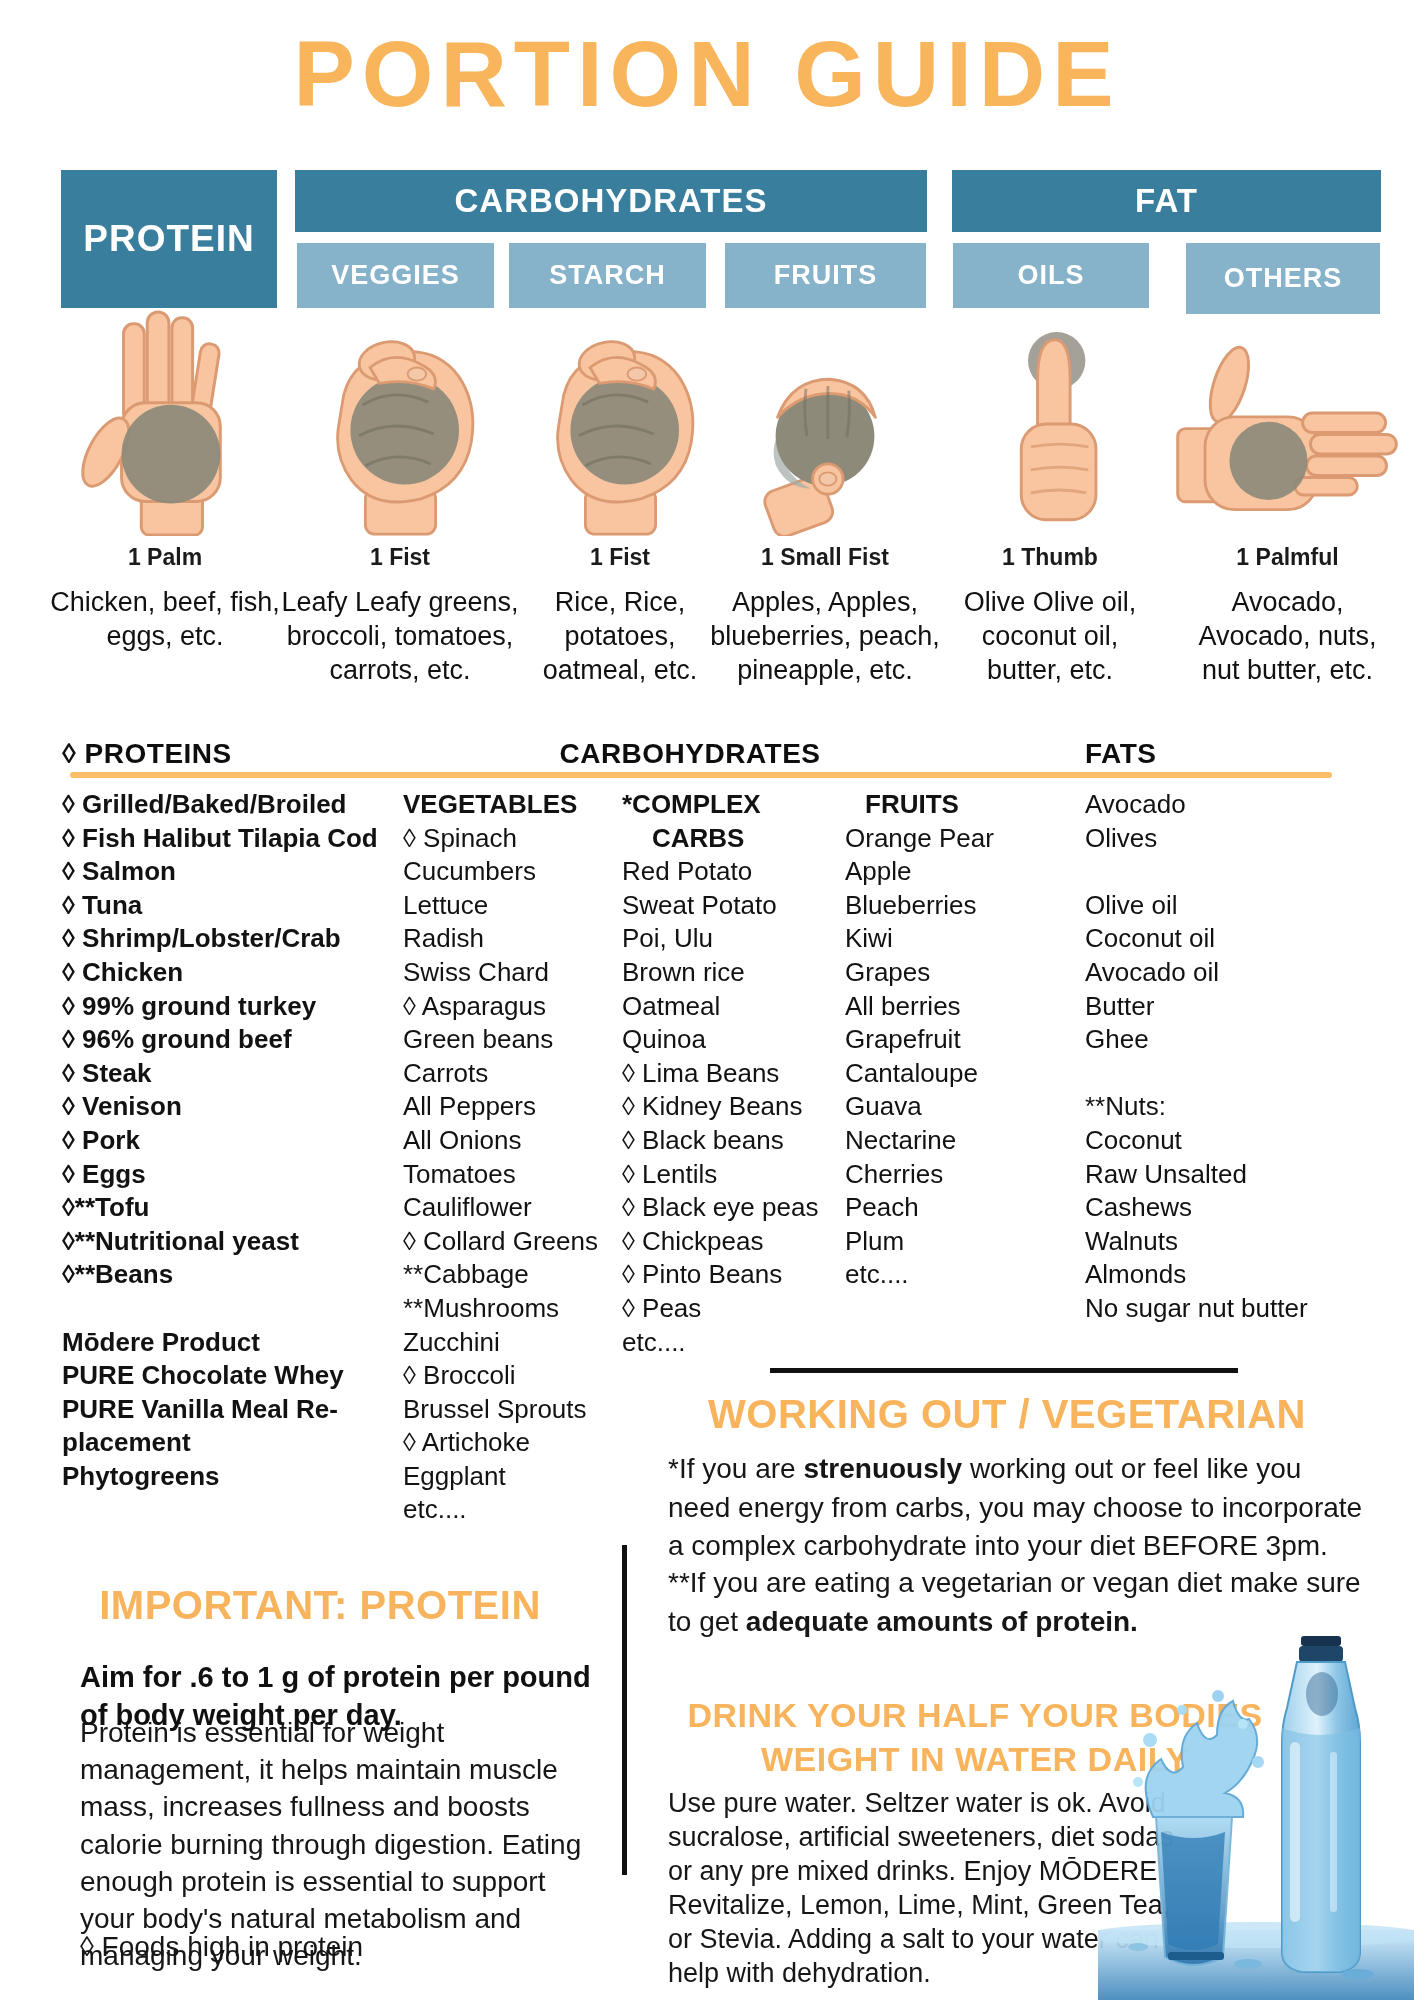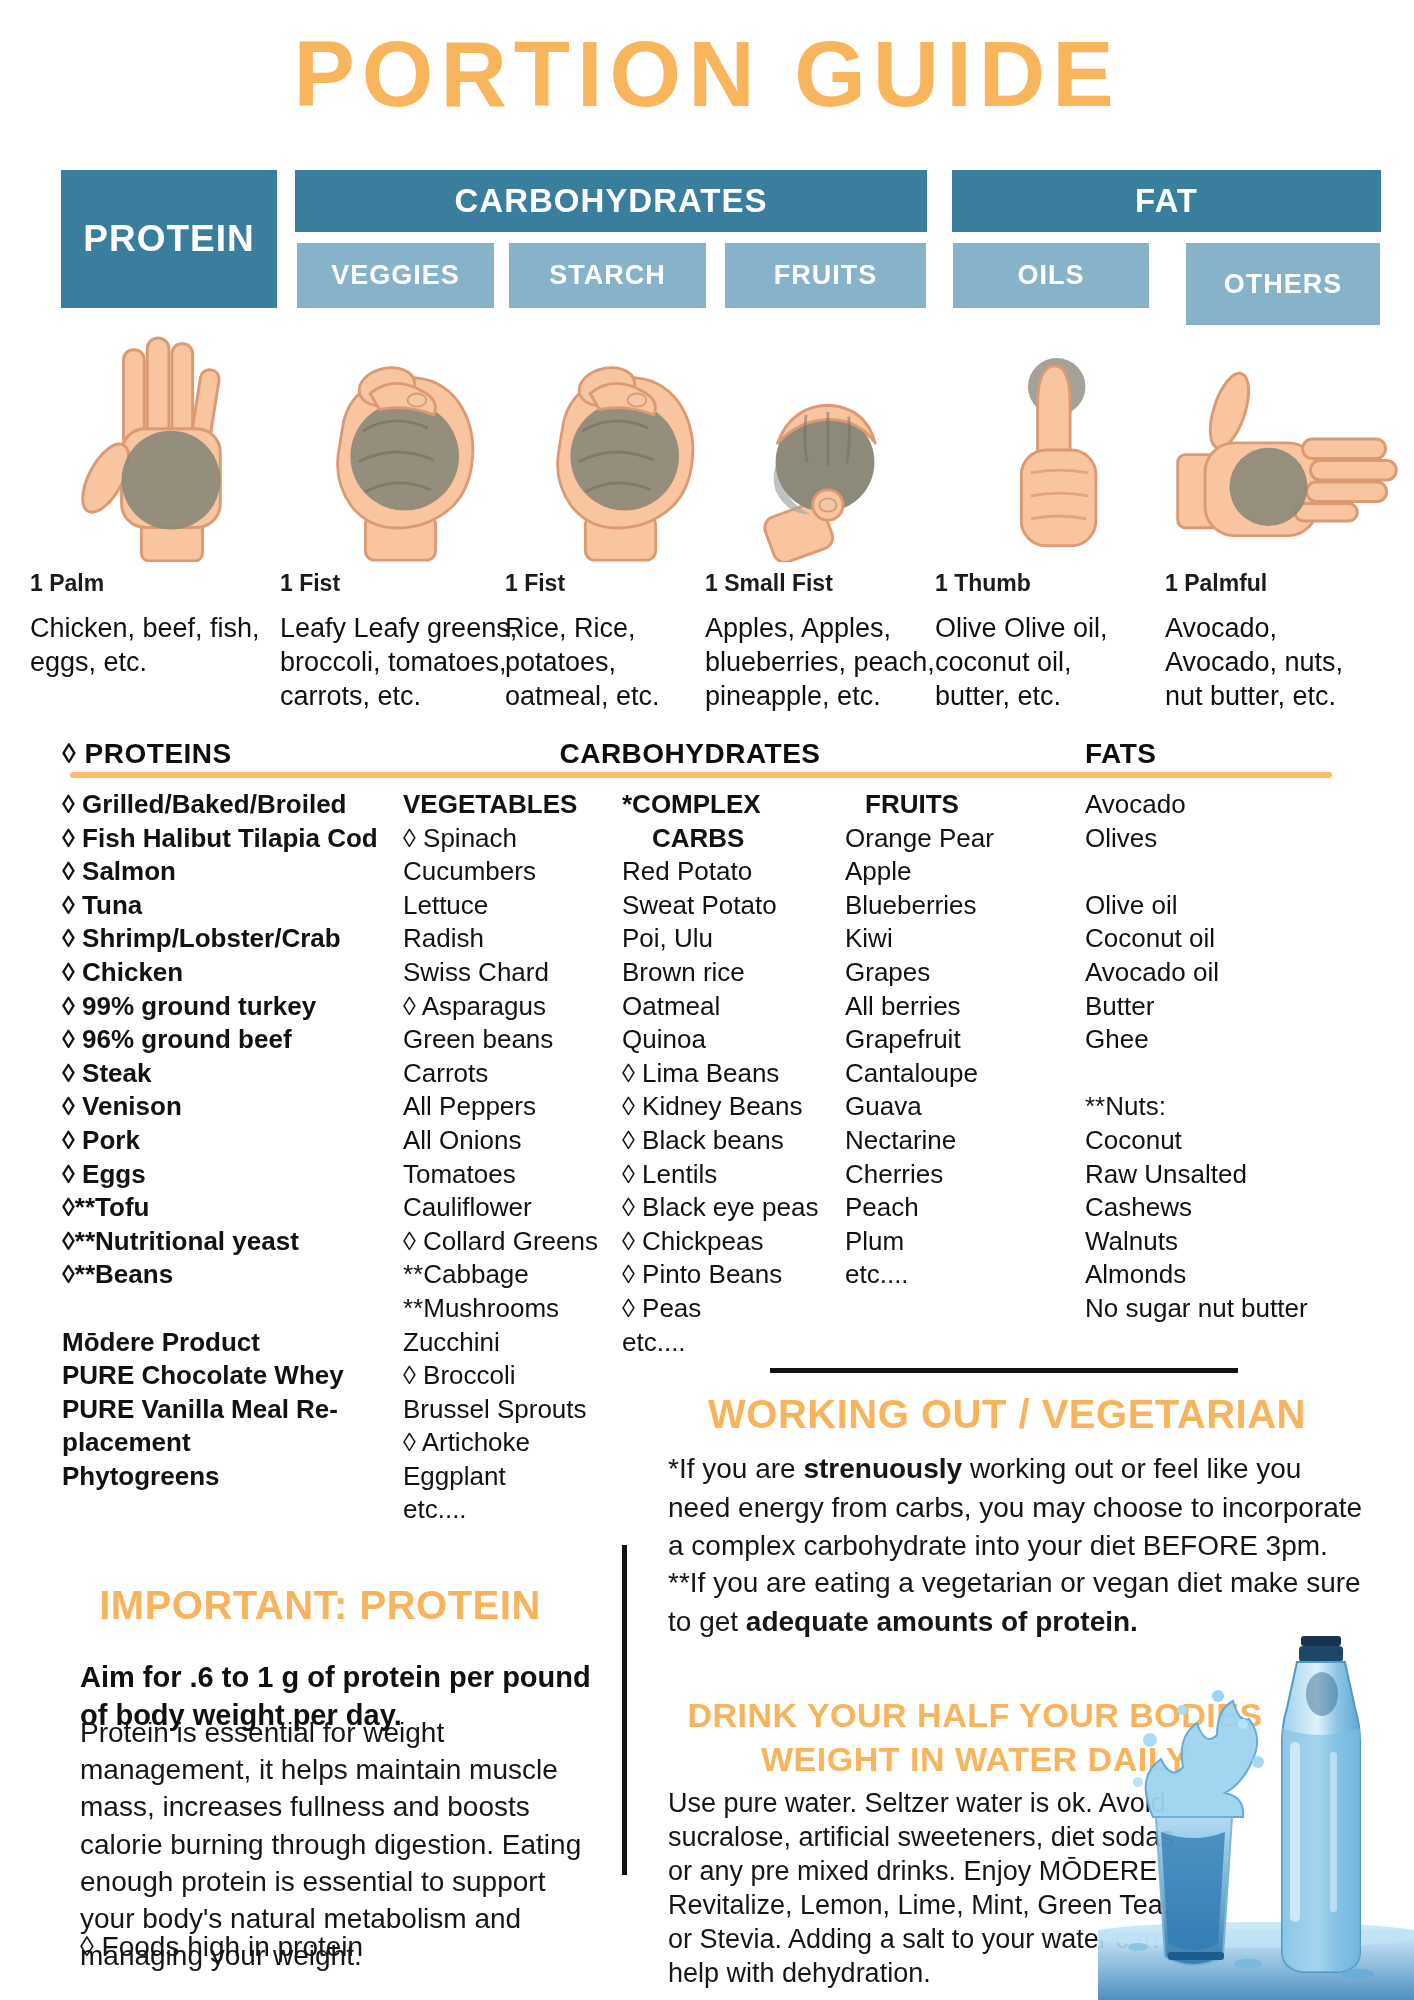--- a/index.html
+++ b/index.html
@@ -11,21 +11,21 @@
 
   
   .main-title{left:0;top:22px;width:1414px;text-align:center;
     font-size:92px;font-weight:800;letter-spacing:7px;color:#F8B55C;}
 
   
   .boxDark{background:#3A7E9D;color:#fff;font-weight:700;display:flex;align-items:center;justify-content:center;letter-spacing:1px;}
   .boxLight{background:#86B3C9;color:#fff;font-weight:700;display:flex;align-items:center;justify-content:center;letter-spacing:1px;}
 
   
-  .pcol{position:absolute;top:324px;height:400px;}
+  .pcol{position:absolute;top:298px;height:400px;text-align:center;}
   .hand{height:238px;display:flex;align-items:flex-end;justify-content:center;}
   .measure{margin-top:8px;font-size:23px;font-weight:700;color:#1b1b1b;}
   .examples{margin-top:14px;font-size:27px;line-height:1.26;color:#111;}
 
   
   .listHead{font-size:28px;font-weight:700;color:#0e0e0e;letter-spacing:.5px;}
   .rule{background:#FBBD67;border-radius:3px;}
   .col{position:absolute;top:788px;font-size:26px;line-height:33.6px;color:#121212;}
   .colTitle{font-weight:700;}
   .li-item{min-height:33.6px;}
@@ -45,21 +45,21 @@
 
   <div class="abs main-title">PORTION GUIDE</div>
 
   <div class="abs boxDark" style="left:61px;top:170px;width:216px;height:138px;font-size:37px;">PROTEIN</div>
   <div class="abs boxDark" style="left:295px;top:170px;width:632px;height:62px;font-size:33px;">CARBOHYDRATES</div>
   <div class="abs boxDark" style="left:952px;top:170px;width:429px;height:62px;font-size:33px;text-align:right;">FAT</div>
   <div class="abs boxLight" style="left:297px;top:243px;width:197px;height:65px;font-size:27px;">VEGGIES</div>
   <div class="abs boxLight" style="left:509px;top:243px;width:197px;height:65px;font-size:27px;">STARCH</div>
   <div class="abs boxLight" style="left:725px;top:243px;width:201px;height:65px;font-size:27px;">FRUITS</div>
   <div class="abs boxLight" style="left:953px;top:243px;width:196px;height:65px;font-size:27px;">OILS</div>
-  <div class="abs boxLight" style="left:1186px;top:243px;width:194px;height:82px;font-size:27px;">OTHERS</div>
+  <div class="abs boxLight" style="left:1186px;top:243px;width:194px;height:71px;font-size:27px;">OTHERS</div>
 
   <div class="pcol" style="left:30px;width:270px;">
     <div class="hand">
       <svg width="200" height="232" viewBox="0 0 200 235">
         <g fill="#F8C5A0" stroke="#DB9A71" stroke-width="3" stroke-linejoin="round" stroke-linecap="round">
           <rect x="58" y="20" width="21" height="100" rx="10"></rect>
           <rect x="82" y="8" width="22" height="112" rx="11"></rect>
           <rect x="107" y="14" width="21" height="106" rx="10"></rect>
           <rect x="131" y="40" width="19" height="80" rx="9" transform="rotate(9 140 80)"></rect>
           <rect x="76" y="188" width="62" height="46" rx="8"></rect>

